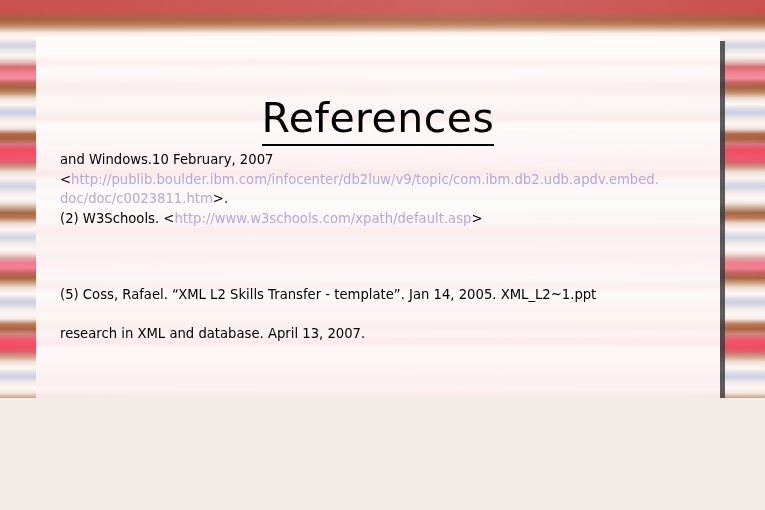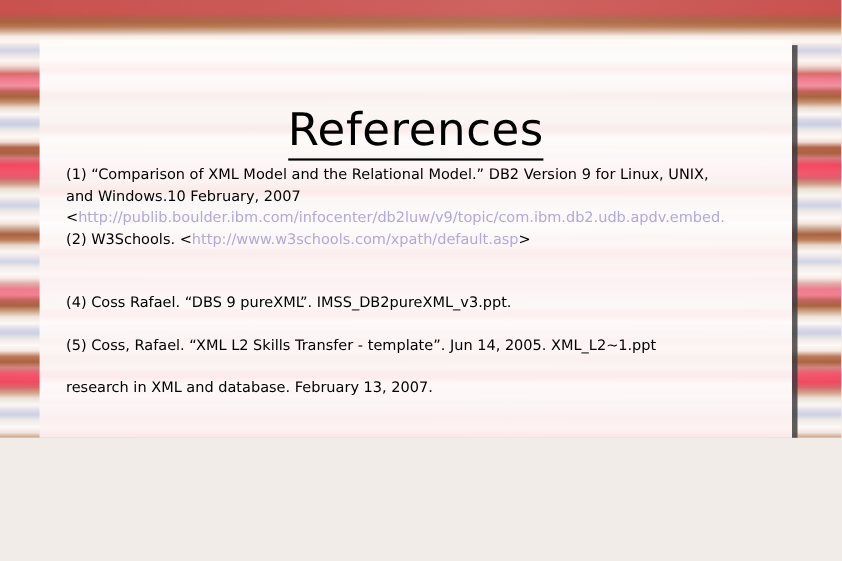--- a/index.html
+++ b/index.html
@@ -192,45 +192,42 @@
   <div id="content-panel">
     <div id="panel-bands"></div>
 
     <div id="title">
       <span class="u">References</span>
     </div>
 
     <div id="body-text">
 
       <div class="ref-block">
-        <div class="line">(1) “Comparison of XML Model and the Relational Model.”  DB2 Version 9 for Linux, UNIX,</div>
         <div class="line">and Windows.10 February,  2007</div>
         <div class="line"><span class="blacktext">&lt;</span><span class="link">http://publib.boulder.ibm.com/infocenter/db2luw/v9/topic/com.ibm.db2.udb.apdv.embed.</span></div>
+        <div class="line"><span class="link">doc/doc/c0023811.htm</span><span class="blacktext">&gt;.</span></div>
       </div>
 
       <div class="ref-block">
         <div class="line"><span class="blacktext">(2) W3Schools. &lt;</span><span class="link">http://www.w3schools.com/xpath/default.asp</span><span class="blacktext">&gt;</span></div>
       </div>
 
       <div class="ref-gap"></div>
 
 
       <div class="ref-gap"></div>
 
-      <div class="ref-block">
-        <div class="line">(4) Coss Rafael. “DBS 9 pureXML”. IMSS_DB2pureXML_v3.ppt.</div>
-      </div>
-
-      <div class="ref-gap"></div>
-
-      <div class="ref-block">
-        <div class="line">(5) Coss, Rafael. “XML L2 Skills Transfer - template”. Jun 14, 2005. XML_L2~1.ppt</div>
-      </div>
-
-      <div class="ref-gap"></div>
-
-      <div class="ref-block">
-        <div class="line">research in XML and database.  February 13, 2007.</div>
+
+      <div class="ref-gap"></div>
+
+      <div class="ref-block">
+        <div class="line">(5) Coss, Rafael. “XML L2 Skills Transfer - template”. Jan 14, 2005. XML_L2~1.ppt</div>
+      </div>
+
+      <div class="ref-gap"></div>
+
+      <div class="ref-block">
+        <div class="line">research in XML and database.  April 13, 2007.</div>
       </div>
 
     </div>
   </div>
 </div>
 
 </body></html>

